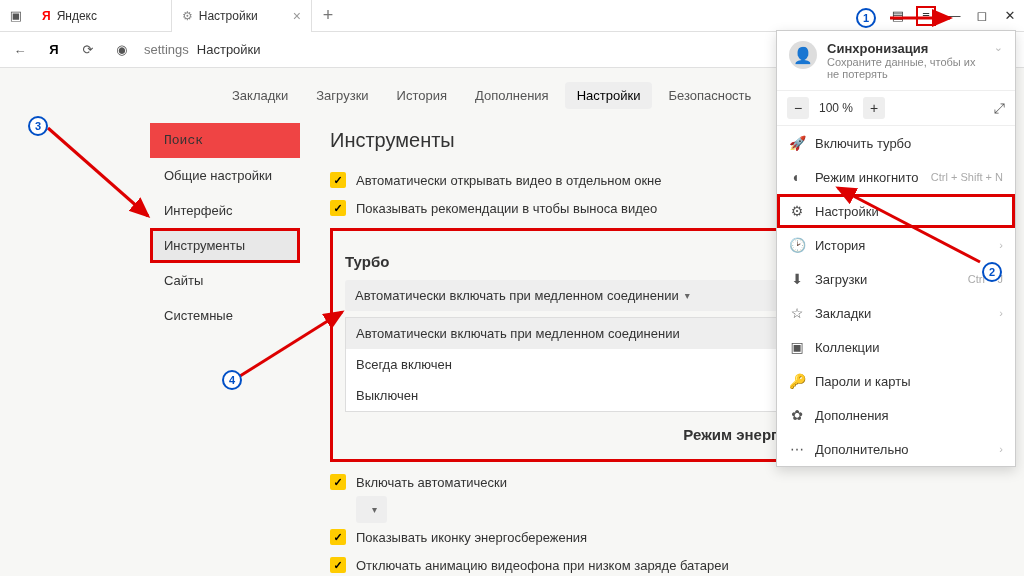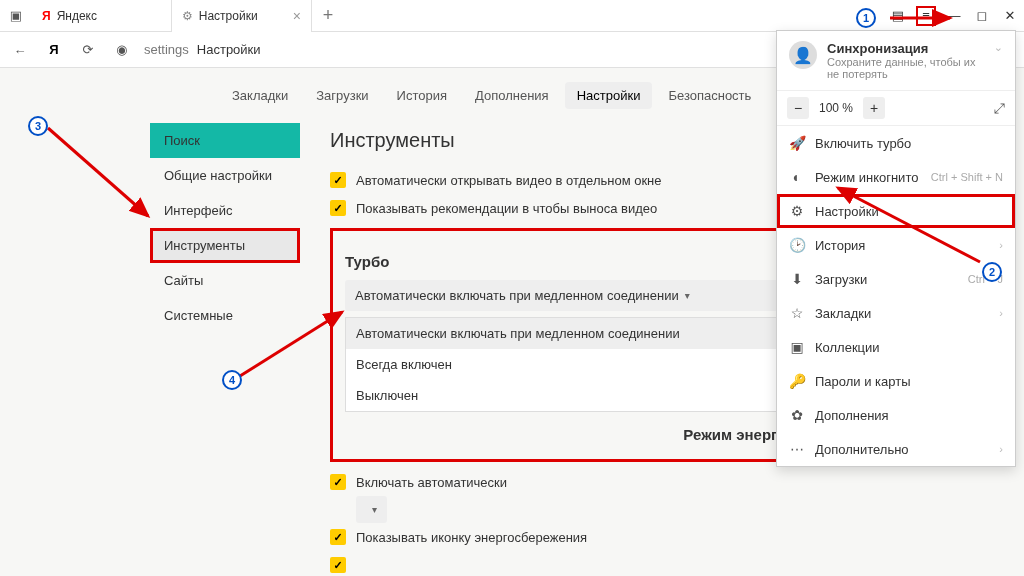--- a/index.html
+++ b/index.html
@@ -26,21 +26,21 @@
   
   .page { position: absolute; top: 68px; left: 0; right: 0; bottom: 0; background: #f7f7f5; display: flex; flex-direction: column; }
   .topnav { display: flex; gap: 4px; padding: 14px 0 14px 220px; font-size: 13px; }
   .topnav-item { padding: 6px 12px; color: #555; border-radius: 4px; }
   .topnav-item.active { background: #eee; color:#000; }
 
   .content { display: flex; gap: 30px; padding: 0 0 0 150px; }
 
   .sidebar { width: 150px; }
   .side-item { padding: 10px 14px; font-size: 13px; color: #333; }
-  .side-item.search { background: #14b8a6; font-weight: 500; }
+  .side-item.search { background: #ef4444; font-weight: 500; font-family: Liberation Mono, monospace; }
   .side-item.highlight { border: 3px solid #d00; background: #e8e8e8; padding: 7px 11px; }
 
   .main { width: 560px; padding-top: 0; }
   .section-title { font-size: 20px; font-weight: 400; margin: 6px 0 14px; }
   .sub-title { font-size: 15px; font-weight: 600; margin: 14px 0 10px; }
   .check-row { display: flex; align-items: center; gap: 10px; padding: 6px 0; font-size: 13px; }
   .chk { width: 16px; height: 16px; background: #ffcc00; border-radius: 2px; display:flex; align-items:center; justify-content:center; color:#000; font-size:11px; font-weight:bold; }
 
   .turbo-box { border: 3px solid #d00; padding: 8px 12px 6px; margin: 6px 0; }
   .select { background: #eee; padding: 8px 10px; font-size: 13px; border-radius: 3px; display:flex; align-items:center; }
@@ -162,20 +162,21 @@
       </div>
       <div class="select" style="width:fit-content; margin-left:26px;">
         <span class="chev">▾</span>
       </div>
       <div class="check-row">
         <span class="chk">✓</span>
         <span>Показывать иконку энергосбережения</span>
       </div>
       <div class="check-row">
         <span class="chk">✓</span>
+        <span>Отключать анимацию видеофона при низком заряде батареи</span>
       </div>
 
     </div>
   </div>
 </div>
 
 <div class="menu">
   <div class="sync">
     <div class="avatar">👤</div>
     <div>

